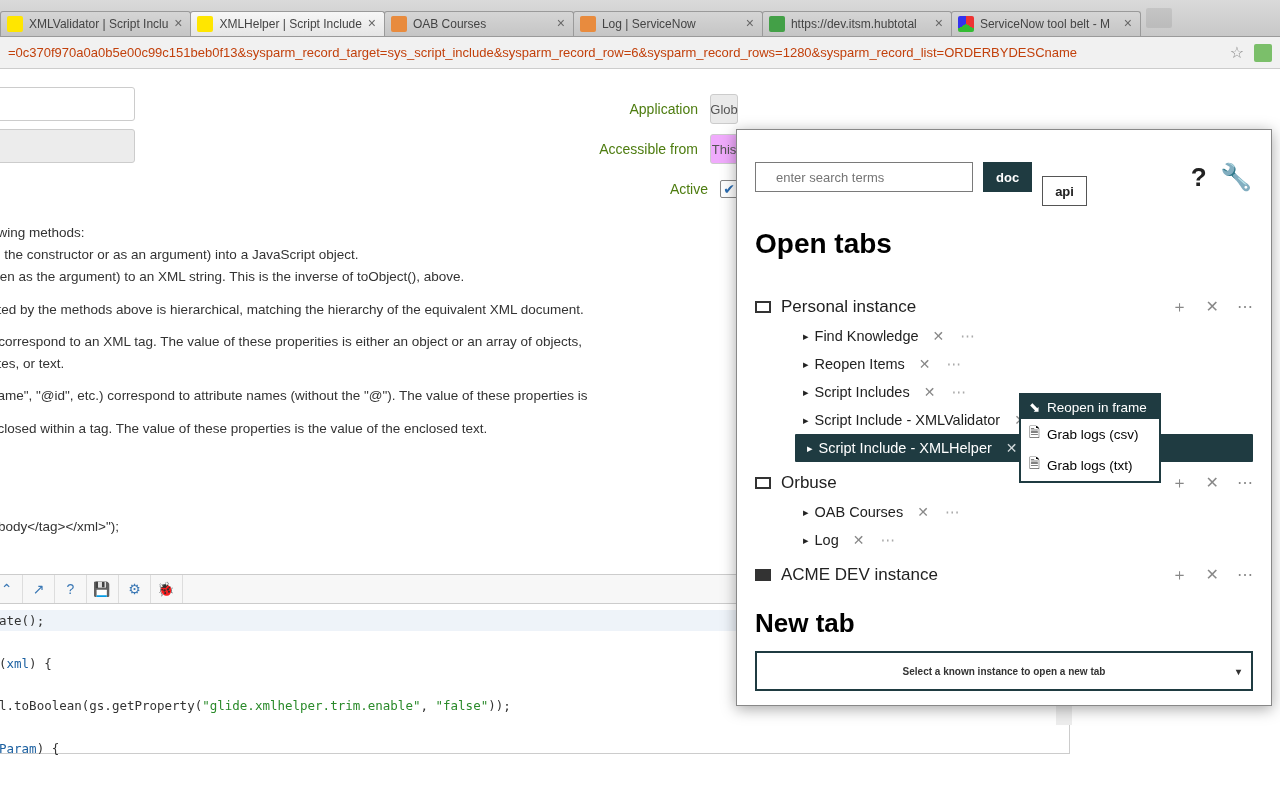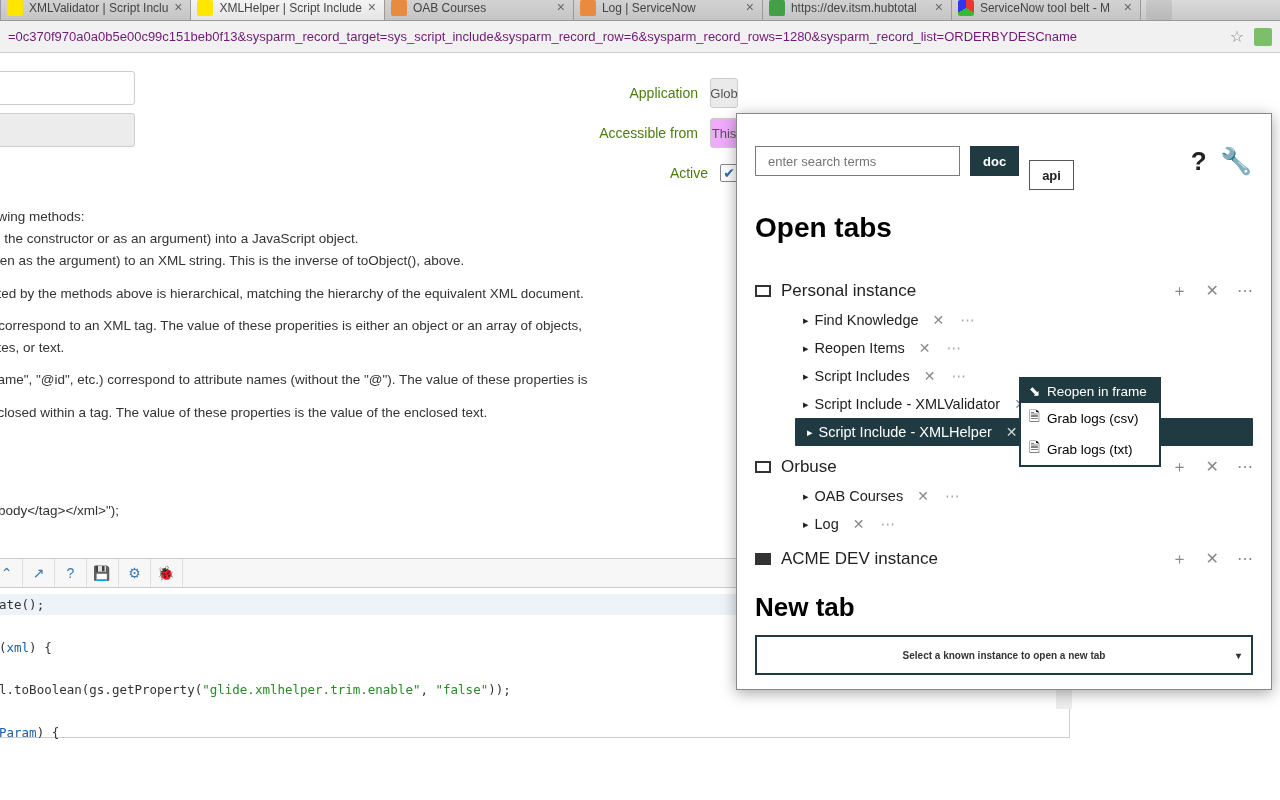--- a/index.html
+++ b/index.html
@@ -1,32 +1,32 @@
 <!DOCTYPE html>
 <html><head>
 <meta charset="utf-8">
 <style>
   * { box-sizing: border-box; margin: 0; padding: 0; }
   body { font-family: Arial, Helvetica, sans-serif; font-size: 13px; background: #fff; overflow: hidden; width: 1280px; height: 800px; position: relative; }
 
   
-  .browser-chrome { background: linear-gradient(#dadada, #c8c8c8); height: 21px; display: flex; align-items: flex-end; border-bottom: 1px solid #9a9a9a; position: relative; }
+  .browser-chrome { background: linear-gradient(#dadada, #c8c8c8); height: 37px; display: flex; align-items: flex-end; border-bottom: 1px solid #9a9a9a; position: relative; }
   .tab { display: flex; align-items: center; background: linear-gradient(#f7f7f7, #e5e5e5); border: 1px solid #9a9a9a; border-bottom: none; border-radius: 3px 3px 0 0; height: 25px; padding: 0 6px; margin-right: -1px; font-size: 12px; color: #444; min-width: 190px; max-width: 195px; overflow: hidden; cursor: default; }
   .tab.inactive { background: linear-gradient(#d5d5d5, #c5c5c5); }
   .tab .favicon { width: 16px; height: 16px; margin-right: 6px; flex-shrink: 0; border-radius: 2px; }
   .tab .label { white-space: nowrap; overflow: hidden; text-overflow: ellipsis; flex: 1; }
   .tab .close { width: 12px; height: 12px; margin-left: 4px; color: #666; font-size: 14px; line-height: 10px; text-align: center; flex-shrink:0; }
   .fav-yellow { background:#ffe600; }
   .fav-orange { background:#e88b3e; }
   .fav-green-circle { background:#43a047; border-radius:50%; }
   .fav-multi { background: conic-gradient(#e33 0 120deg,#3b3 120deg 240deg,#33e 240deg 360deg); border-radius:50%; }
   .newtab-chev { width: 26px; height: 20px; background: rgba(0,0,0,0.08); border-radius: 2px; margin-left: 6px; align-self: center; }
 
   .addr-bar { height: 32px; background: #f1f1f1; display: flex; align-items: center; padding: 0 8px; border-bottom: 1px solid #ccc; }
-  .addr-text { flex: 1; font-size: 13px; color: #701a75; white-space: nowrap; overflow: hidden; }
+  .addr-text { flex: 1; font-size: 13px; color: #c2410c; white-space: nowrap; overflow: hidden; }
   .addr-icons { display: flex; gap: 10px; align-items: center; color:#888; }
   .star { font-size:16px; color:#888; }
   .ext-icon { width:18px; height:18px; background:#7bbf6a; border-radius:2px; }
 
   
   .page-area { position: relative; width: 1280px; height: 740px; overflow: hidden; }
   .form-right { position: absolute; right: 542px; top: 20px; width: 200px; }
   .field-row { display:flex; align-items:center; justify-content:flex-end; height:40px; gap:12px; }
   .field-row label { color:#4d7c0f; font-size:14px; }
   .select-stub { border:1px solid #ccc; background:#f0abfc; height:30px; width:28px; border-radius:3px; display:flex; align-items:center; justify-content:center; color:#555; }
@@ -47,21 +47,21 @@
   .code-body .hl-line { background:#eef3f9; display:block; }
   .str { color:#2a8a2a; }
   .arg { color:#1a5fa0; }
 
   .vscroll { position:absolute; right:208px; top:540px; width:16px; height:116px; background:#ededed; }
   .vscroll .thumb { position:absolute; top:0; left:2px; width:12px; height:40px; background:#c3c3c3; border-radius:2px; }
 
   
   .ext-popup { position:absolute; right:8px; top:60px; width:536px; background:#fff; border:1px solid #888; box-shadow:0 3px 14px rgba(0,0,0,.35); padding:18px 18px 14px; }
   .ext-top { display:flex; align-items:center; gap:10px; }
-  .search { flex:0 0 205px; height:30px; border:1px solid #7a7a7a; padding:0 12px; font-size:13px; color:#b91c1c; }
+  .search { flex:0 0 205px; height:30px; border:1px solid #7a7a7a; padding:0 20px; font-size:13px; color:#b91c1c; }
   .doc-btn { height:30px; padding:0 12px; background:#1f3b41; color:#fff; border:1px solid #1f3b41; font-weight:bold; font-size:13px; }
   .api-btn { height:30px; padding:0 12px; background:#fff; color:#222; border:1px solid #555; font-weight:bold; font-size:13px;margin-top:28px; }
   .ext-tools { margin-left:auto; display:flex; gap:14px; font-size:26px; color:#222; }
 
   h1.open-tabs { font-size:28px; font-weight:bold; margin:22px 0 32px; }
   h1.new-tab { font-size:26px; font-weight:bold; margin:18px 0 12px; }
 
   .group { margin-bottom:6px; }
   .group-header { display:flex; align-items:center; height:30px; font-size:17px; color:#222; position:relative; }
   .group-header .book { width:16px; height:12px; border:2px solid #333; margin-right:10px; position:relative; }

